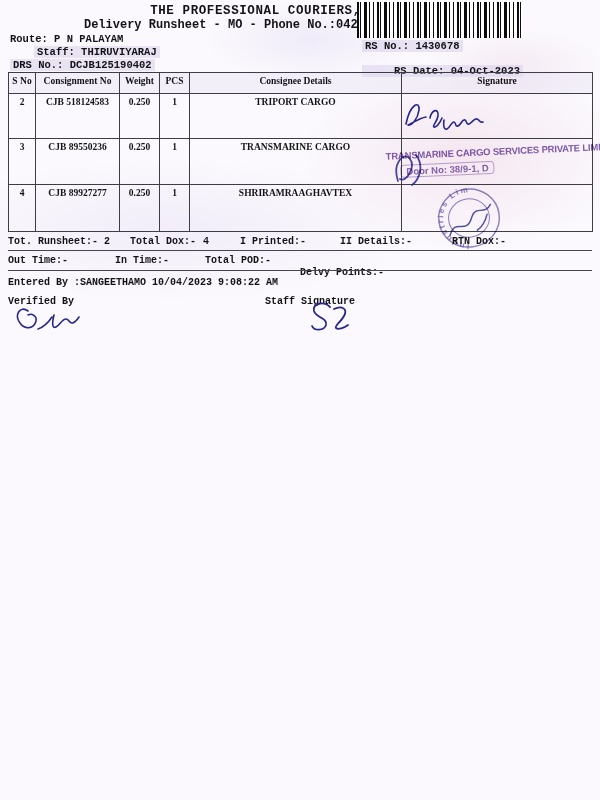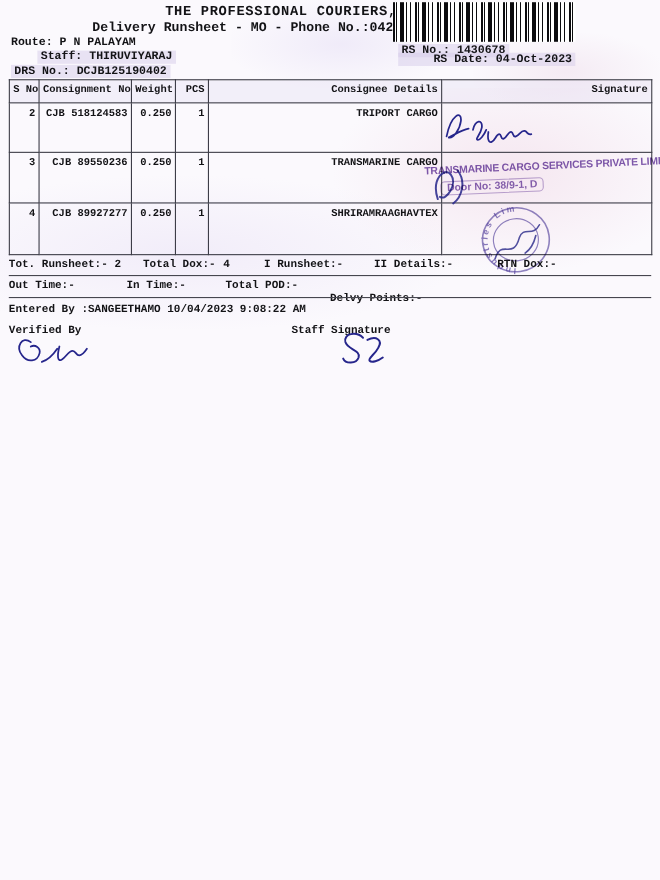--- a/index.html
+++ b/index.html
@@ -29,27 +29,27 @@
   .m-drs   { left:10px; top:59px; }
   .hl { background:rgba(213,203,234,.5); padding:0 3px; }
 
   .barcode { position:absolute; left:357px; top:2px; width:166px; height:36px;
              background-color:#ffffff;
              background-image:repeating-linear-gradient(90deg,
                #0b0b0e 0 2px, #fff 2px 3px, #0b0b0e 3px 4px, #fff 4px 7px,
                #0b0b0e 7px 10px, #fff 10px 12px, #0b0b0e 12px 13px, #fff 13px 16px,
                #0b0b0e 16px 17px, #fff 17px 20px); }
   .rs-no   { left:362px; top:40px; }
-  .rs-date { left:362px; top:48px;padding-left:32px; }
+  .rs-date { left:362px; top:65px;padding-left:32px; }
 
   table.runsheet { position:absolute; left:8px; top:72px; width:584px;
                    border-collapse:collapse; table-layout:fixed; }
   table.runsheet th, table.runsheet td {
-      border:1px solid #3d3d48; font-size:9.5px; font-weight:bold; text-align:right;
-      vertical-align:top; padding:3px 3px; white-space:nowrap; overflow:hidden; }
+      border:1px solid #3d3d48; font-size:9.5px; font-weight:bold; text-align:center;
+      vertical-align:top; padding:3px 3px; white-space:nowrap; overflow:hidden;font-family:Liberation Serif, serif; }
   table.runsheet th { background:rgba(226,220,240,.35); height:21px; }
   tr.dr0 { height:45px; } tr.dr1 { height:46px; } tr.dr2 { height:47px; }
 
   .sig-svg { position:absolute; pointer-events:none; }
   .sig-svg path { fill:none; stroke:#26268c; stroke-linecap:round; stroke-linejoin:round; }
   .sig-row2 { left:400px; top:96px; width:100px; height:40px; }
   .sig-row3 { left:388px; top:147px; width:44px; height:44px; opacity:.85; }
   .sig-verified { left:12px; top:301px; width:70px; height:36px; }
   .sig-staff { left:296px; top:299px; width:60px; height:36px; }
 
@@ -160,21 +160,21 @@
     <defs>
         <path id="ringpath" d="M50,11 a39,39 0 1,1 -0.1,0"></path>
       </defs>
     <text class="ringtext"><textPath href="#ringpath" startOffset="52%">Industries Limited</textPath></text>
     <path class="sigpath" d="M18,72 C30,45 42,78 55,48 C63,32 74,50 85,34 M60,70 c8,-4 14,-12 18,-22"></path>
   </svg>
 
   <span class="fline" style="left:8px;top:236px">Tot. Runsheet:- 2</span>
   <span class="fline" style="left:130px;top:236px">Total Dox:-</span>
   <span class="fline" style="left:203px;top:236px">4</span>
-  <span class="fline" style="left:240px;top:236px">I Runsheet:-</span>
+  <span class="fline" style="left:240px;top:236px">I Printed:-</span>
   <span class="fline" style="left:340px;top:236px">II Details:-</span>
   <span class="fline" style="left:452px;top:236px">RTN Dox:-</span>
 
   <div class="rule" style="top:250px"></div>
 
   <span class="fline" style="left:8px;top:255px">Out Time:-</span>
   <span class="fline" style="left:115px;top:255px">In Time:-</span>
   <span class="fline" style="left:205px;top:255px">Total POD:-</span>
   <span class="fline" style="left:300px;top:267px">Delvy Points:-</span>
 

